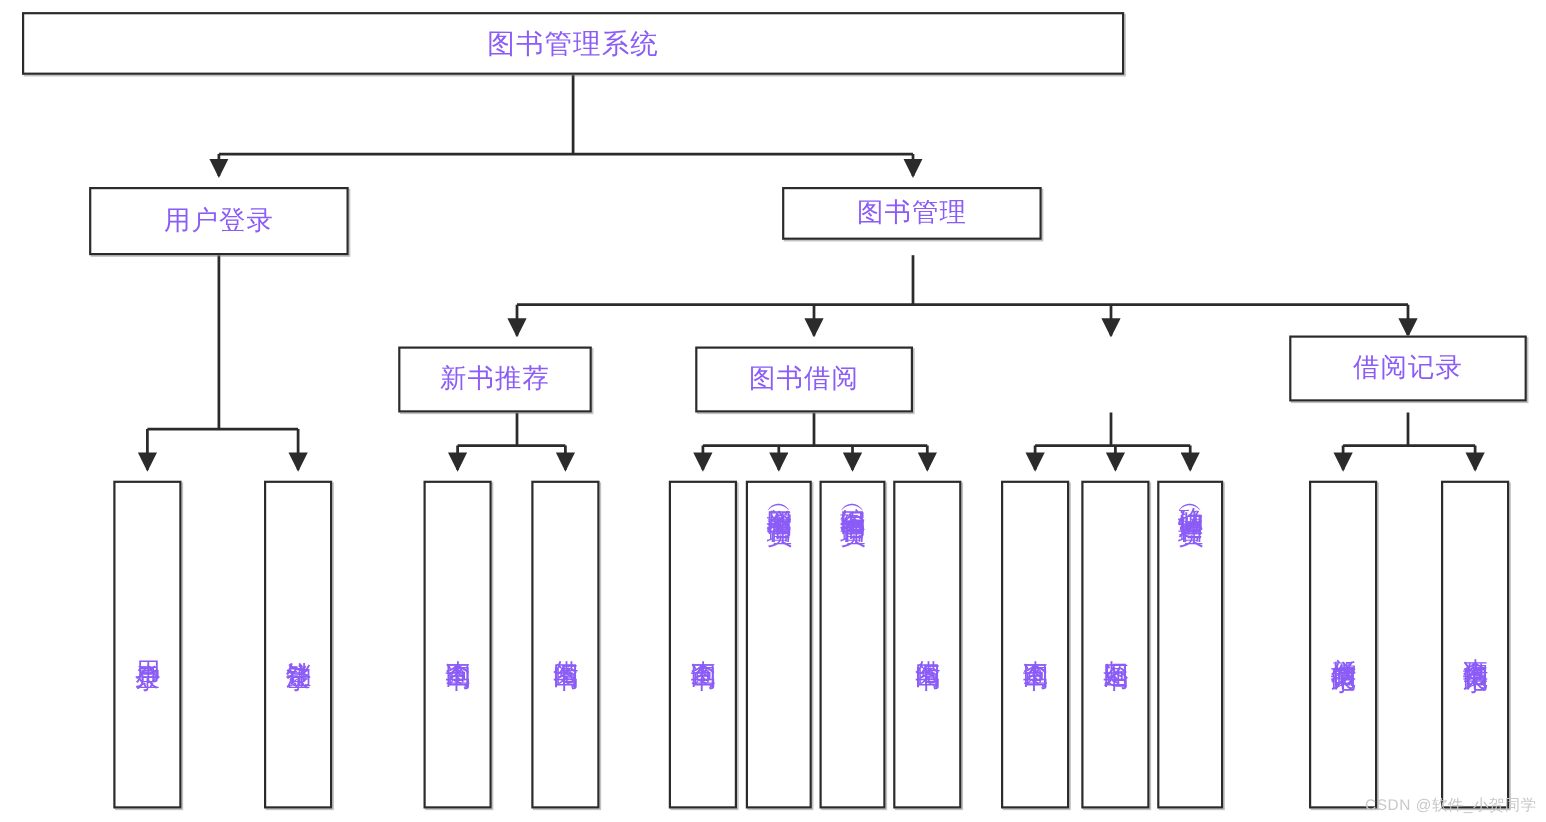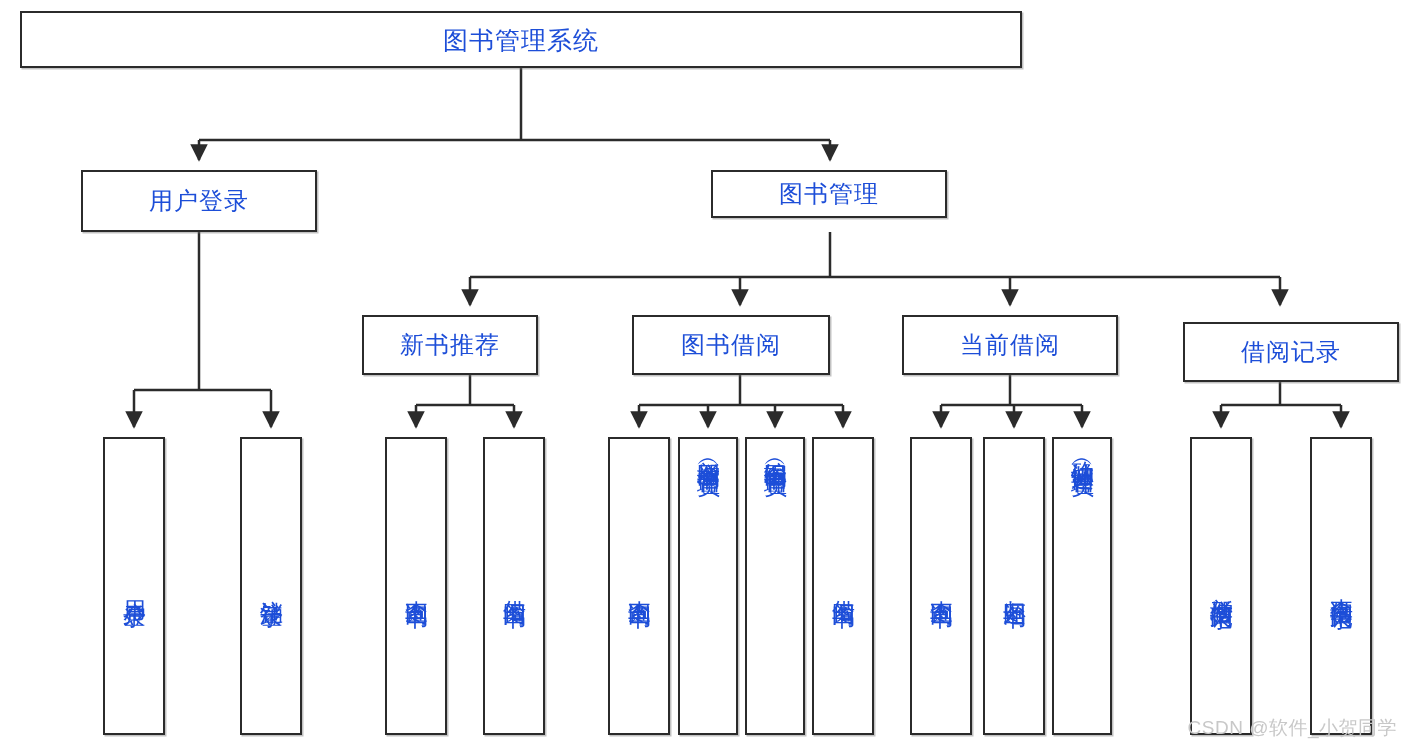--- a/index.html
+++ b/index.html
@@ -26,21 +26,21 @@
     pointer-events: none;
   }
   .node {
     position: absolute;
     box-sizing: border-box;
     border: 2.5px solid #2b2b2b;
     background: #ffffff;
     display: flex;
     align-items: center;
     justify-content: center;
-    color: #1d4ed8;
+    color: #8b5cf6;
     box-shadow: 1.5px 1.5px 0 rgba(120,120,120,0.45);
   }
   .node.h {
     font-size: 24px;
     line-height: 1.2;
     letter-spacing: 1px;
   }
   .node.root {
     font-size: 25px;
   }
@@ -54,21 +54,21 @@
     justify-content: center;
     padding: 4px 0;
   }
   .node.v.top {
     justify-content: flex-start;
   }
   .watermark {
     position: absolute;
     right: 8px;
     bottom: 6px;
-    font-size: 19px;
+    font-size: 14px;
     color: #c8c8c8;
     letter-spacing: 0.5px;
     white-space: nowrap;
     user-select: none;
   }
 </style>
 </head>
 <body>
 
 <div id="canvas">
@@ -123,22 +123,21 @@
     </g>
   </svg>
 
   <div class="node h root" style="left:20px; top:11px; width:1002px; height:57px;">图书管理系统</div>
 
   <div class="node h" style="left:81px; top:170px; width:236px; height:62px;">用户登录</div>
   <div class="node h" style="left:711px; top:170px; width:236px; height:48px;">图书管理</div>
 
   <div class="node h" style="left:362px; top:315px; width:176px; height:60px;">新书推荐</div>
   <div class="node h" style="left:632px; top:315px; width:198px; height:60px;">图书借阅</div>
-  <div class="node h" style="left:902px; top:315px; width:216px; height:60px;">当前借阅</div>
-  <div class="node h" style="left:1172px; top:322px; width:216px; height:60px;margin-left:11px;">借阅记录</div>
+  <div class="node h" style="left:1172px; top:305px; width:216px; height:60px;">借阅记录</div>
 
   <div class="node v" style="left:103px; top:437px; width:62px; height:298px;">用户登录</div>
   <div class="node v" style="left:240px; top:437px; width:62px; height:298px;">注销登录</div>
 
   <div class="node v" style="left:385px; top:437px; width:62px; height:298px;">查询图书</div>
   <div class="node v" style="left:483px; top:437px; width:62px; height:298px;">借阅图书</div>
 
   <div class="node v" style="left:608px; top:437px; width:62px; height:298px;">查询图书</div>
   <div class="node v top" style="left:678px; top:437px; width:60px; height:298px;">新增图书（管理员）</div>
   <div class="node v top" style="left:745px; top:437px; width:60px; height:298px;">编辑图书（管理员）</div>

